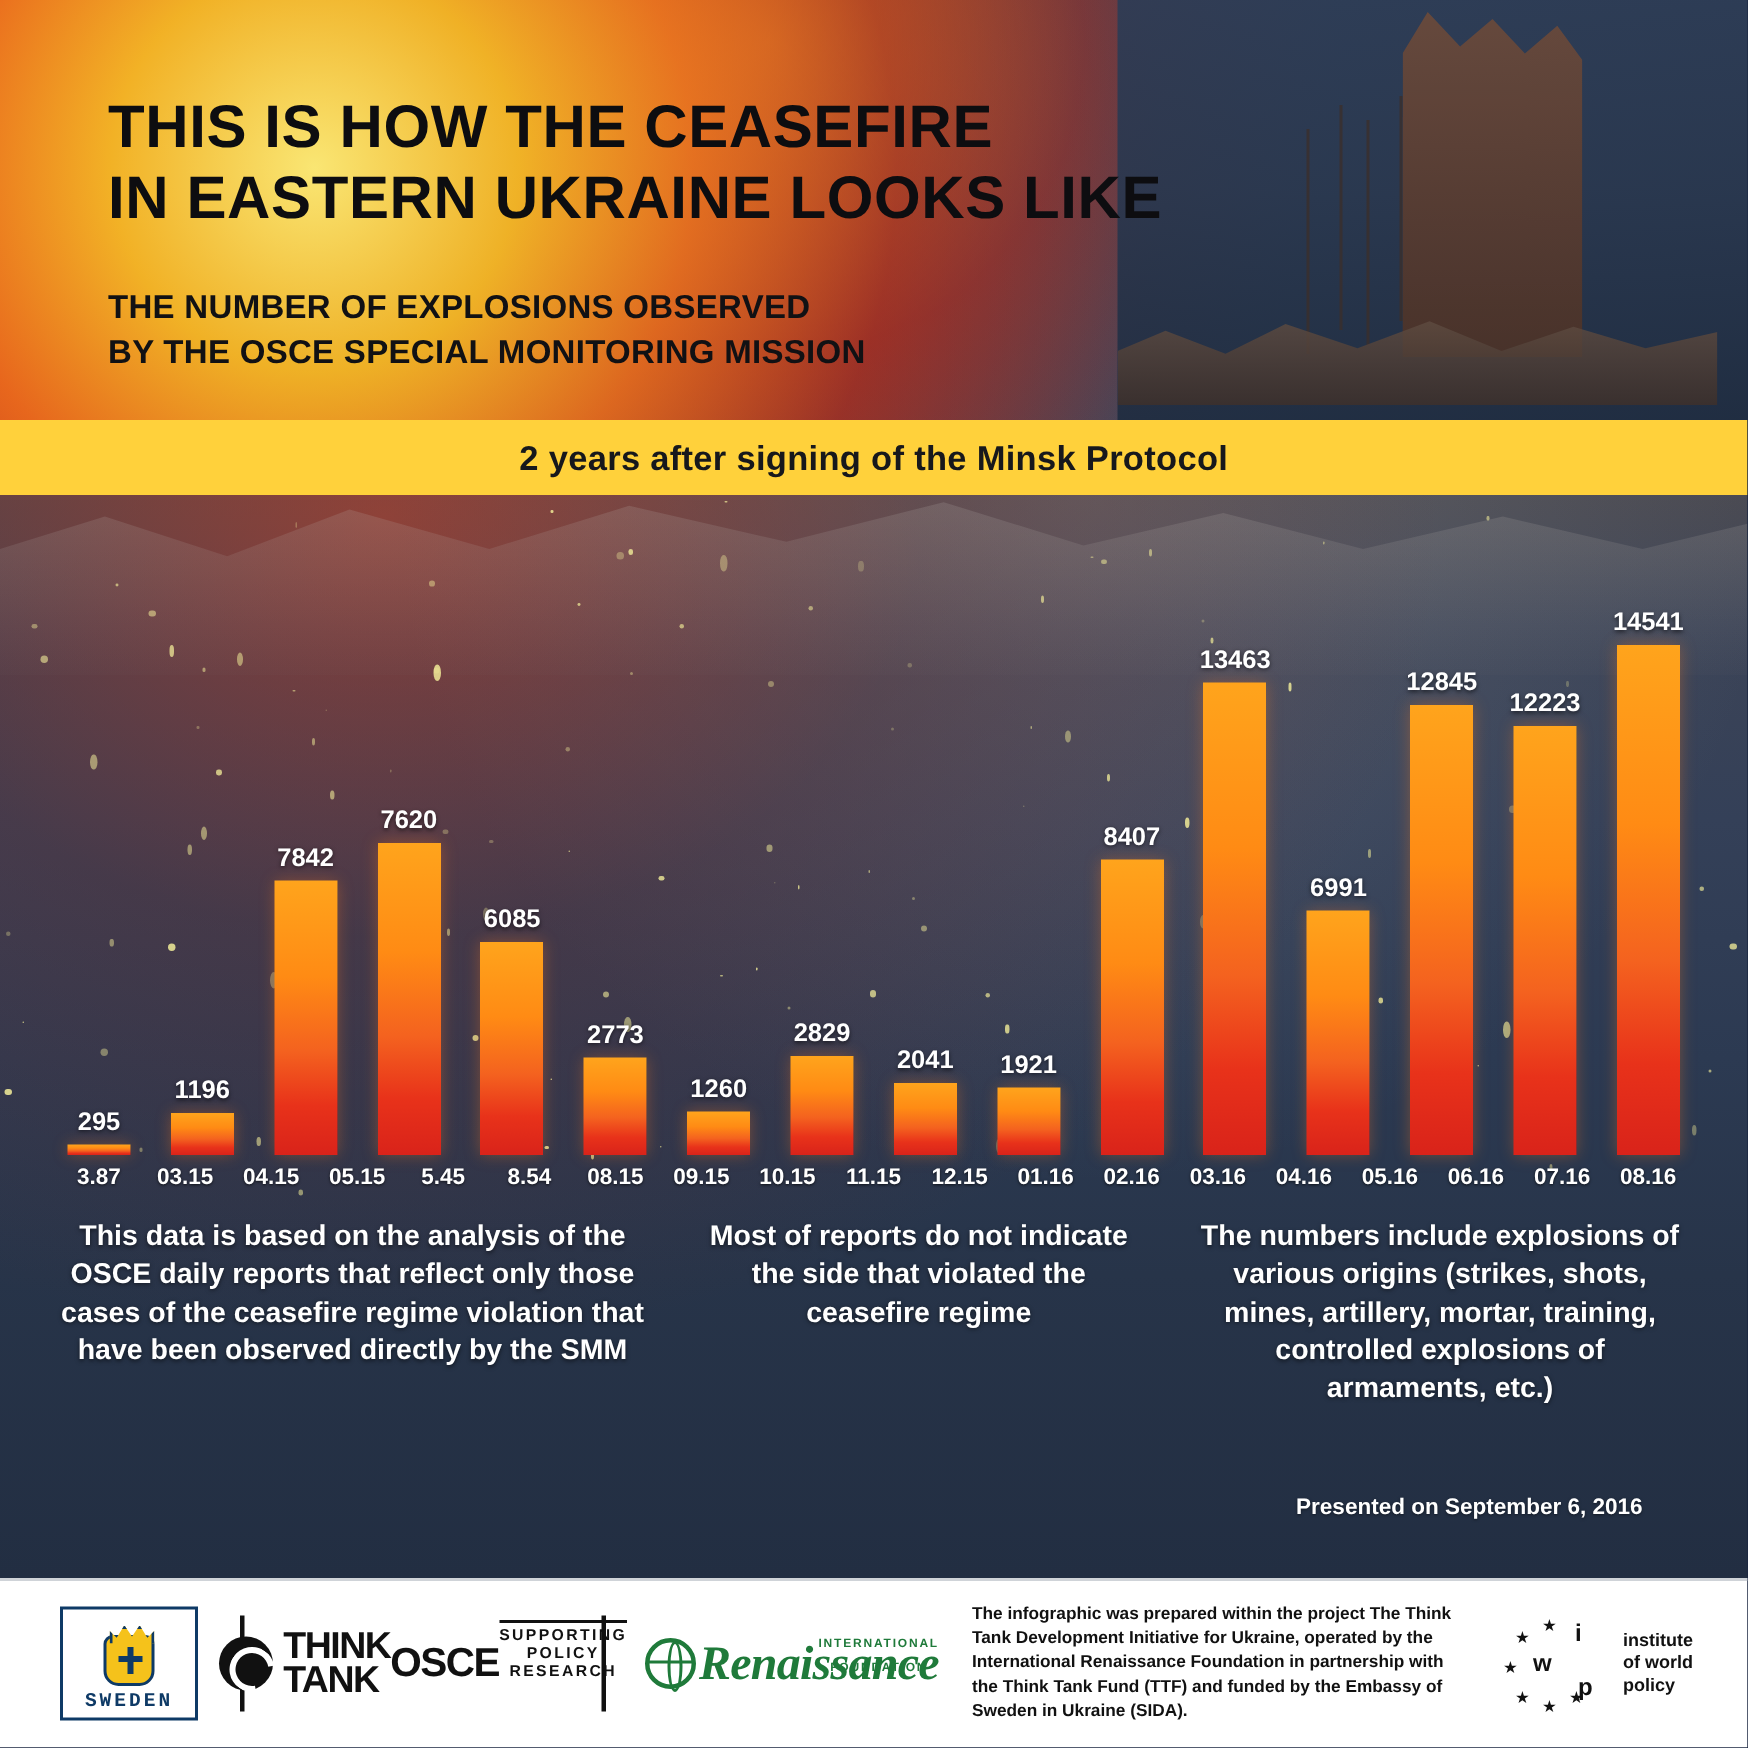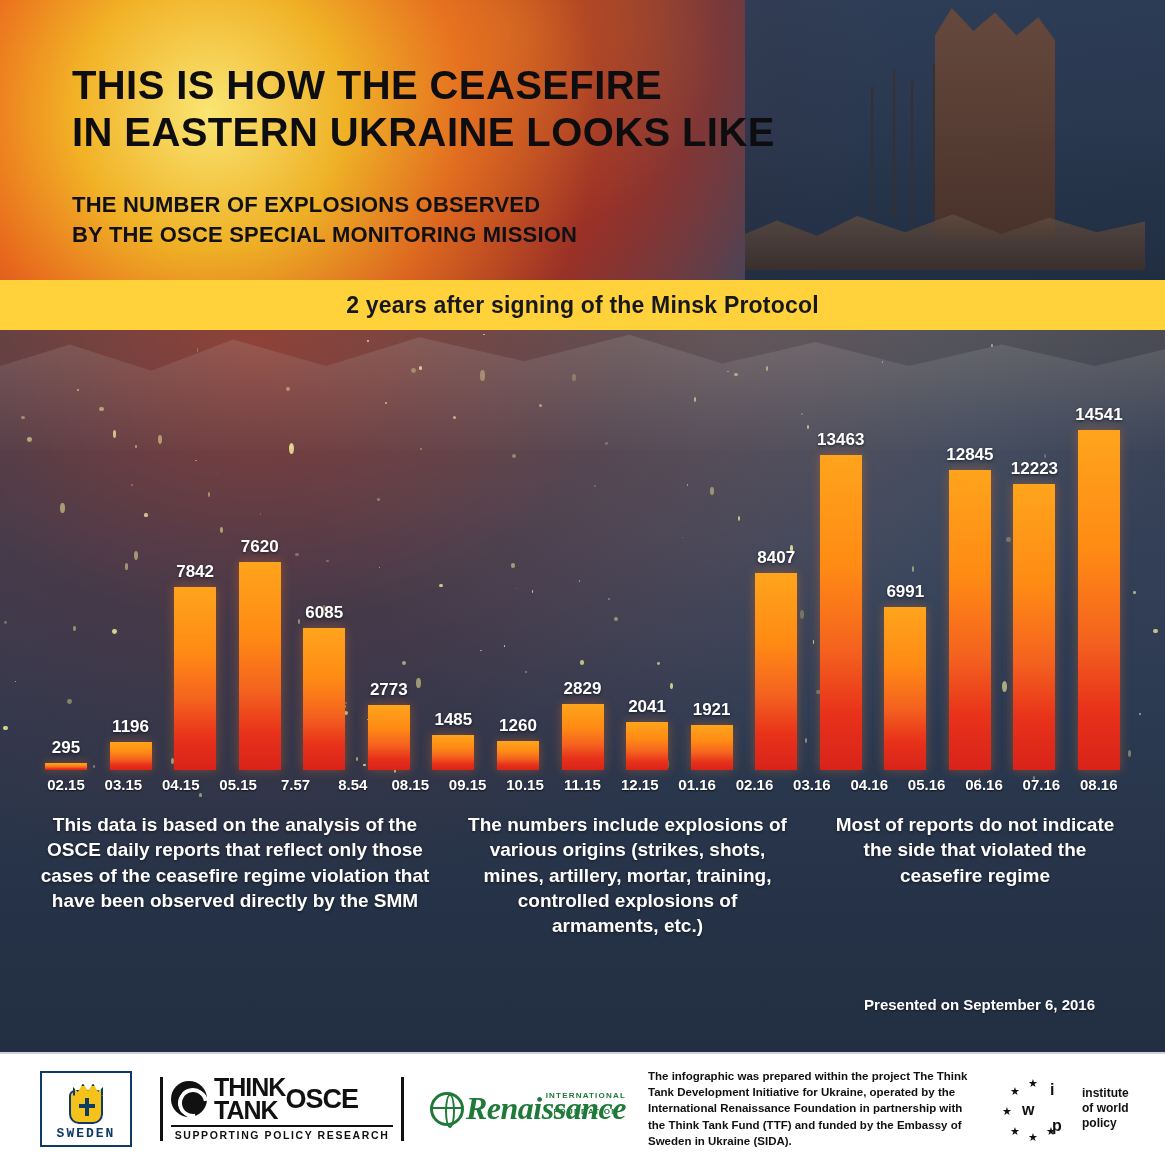--- a/index.html
+++ b/index.html
@@ -150,21 +150,21 @@
     clip-path:polygon(0 100%,0 30%,16% 70%,33% 0,50% 62%,67% 0,84% 70%,100% 30%,100% 100%);
   }
   .crown-cross {
     position:absolute; left:14px; top:6px; width:4px; height:18px; background:#0e3a66;
   }
   .crown-cross:after { content:""; position:absolute; left:-6px; top:6px; width:16px; height:4px; background:#0e3a66; }
   .sweden-txt { font-size:13px; font-weight:bold; letter-spacing:2px; color:#0e3a66;font-family:Liberation Mono, monospace; }
 
   .logo-ttf {
     margin-left:28px; width:244px; height:64px; border-left:3px solid #111; border-right:3px solid #111;
-    display:flex; flex-direction:column; justify-content:center; padding:0 8px;
+    display:flex; flex-direction:row; justify-content:center; padding:0 8px;
   }
   .ttf-row { display:flex; align-items:center; }
   .ttf-circle {
     width:36px; height:36px; border-radius:50%; background:#111; margin-right:7px; position:relative; flex:0 0 auto;
   }
   .ttf-circle:after {
     content:""; position:absolute; left:7px; top:7px; width:22px; height:22px;
     border:4px solid #fff; border-radius:50%; border-right-color:transparent; transform:rotate(35deg);
   }
   .ttf-think { font-size:25px; font-weight:bold; letter-spacing:-1px; color:#111; line-height:.92; }
@@ -371,24 +371,20 @@
         </div>
         <div class="bar-col">
           <div class="bar-val">6085</div>
           <div class="bar-rect" style="height: 142px;"></div>
         </div>
         <div class="bar-col">
           <div class="bar-val">2773</div>
           <div class="bar-rect" style="height: 65px;"></div>
         </div>
         <div class="bar-col">
-          <div class="bar-val">1485</div>
-          <div class="bar-rect" style="height: 35px;"></div>
-        </div>
-        <div class="bar-col">
           <div class="bar-val">1260</div>
           <div class="bar-rect" style="height: 29px;"></div>
         </div>
         <div class="bar-col">
           <div class="bar-val">2829</div>
           <div class="bar-rect" style="height: 66px;"></div>
         </div>
         <div class="bar-col">
           <div class="bar-val">2041</div>
           <div class="bar-rect" style="height: 48px;"></div>
@@ -416,45 +412,45 @@
         <div class="bar-col">
           <div class="bar-val">12223</div>
           <div class="bar-rect" style="height: 286px;"></div>
         </div>
         <div class="bar-col">
           <div class="bar-val">14541</div>
           <div class="bar-rect" style="height: 340px;"></div>
         </div>
       </div>
     <div class="labels" id="labels">
-        <div>02.15</div>
+        <div>3.87</div>
         <div>03.15</div>
         <div>04.15</div>
         <div>05.15</div>
-        <div>7.57</div>
+        <div>5.45</div>
         <div>8.54</div>
         <div>08.15</div>
         <div>09.15</div>
         <div>10.15</div>
         <div>11.15</div>
         <div>12.15</div>
         <div>01.16</div>
         <div>02.16</div>
         <div>03.16</div>
         <div>04.16</div>
         <div>05.16</div>
         <div>06.16</div>
         <div>07.16</div>
         <div>08.16</div>
       </div>
 
     <div class="notes">
       <div class="note n1">This data is based on the analysis of the OSCE daily reports that reflect only those cases of the ceasefire regime violation that have been observed directly by the SMM</div>
+      <div class="note n3">Most of reports do not indicate the side that violated the ceasefire regime</div>
       <div class="note n2">The numbers include explosions of various origins (strikes, shots, mines, artillery, mortar, training, controlled explosions of armaments, etc.)</div>
-      <div class="note n3">Most of reports do not indicate the side that violated the ceasefire regime</div>
     </div>
 
     <div class="presented">Presented on September 6, 2016</div>
   </div>
 
   <div class="footer">
     <div class="footer-sep"></div>
 
     <div class="logo-sweden">
       <div class="crown">

